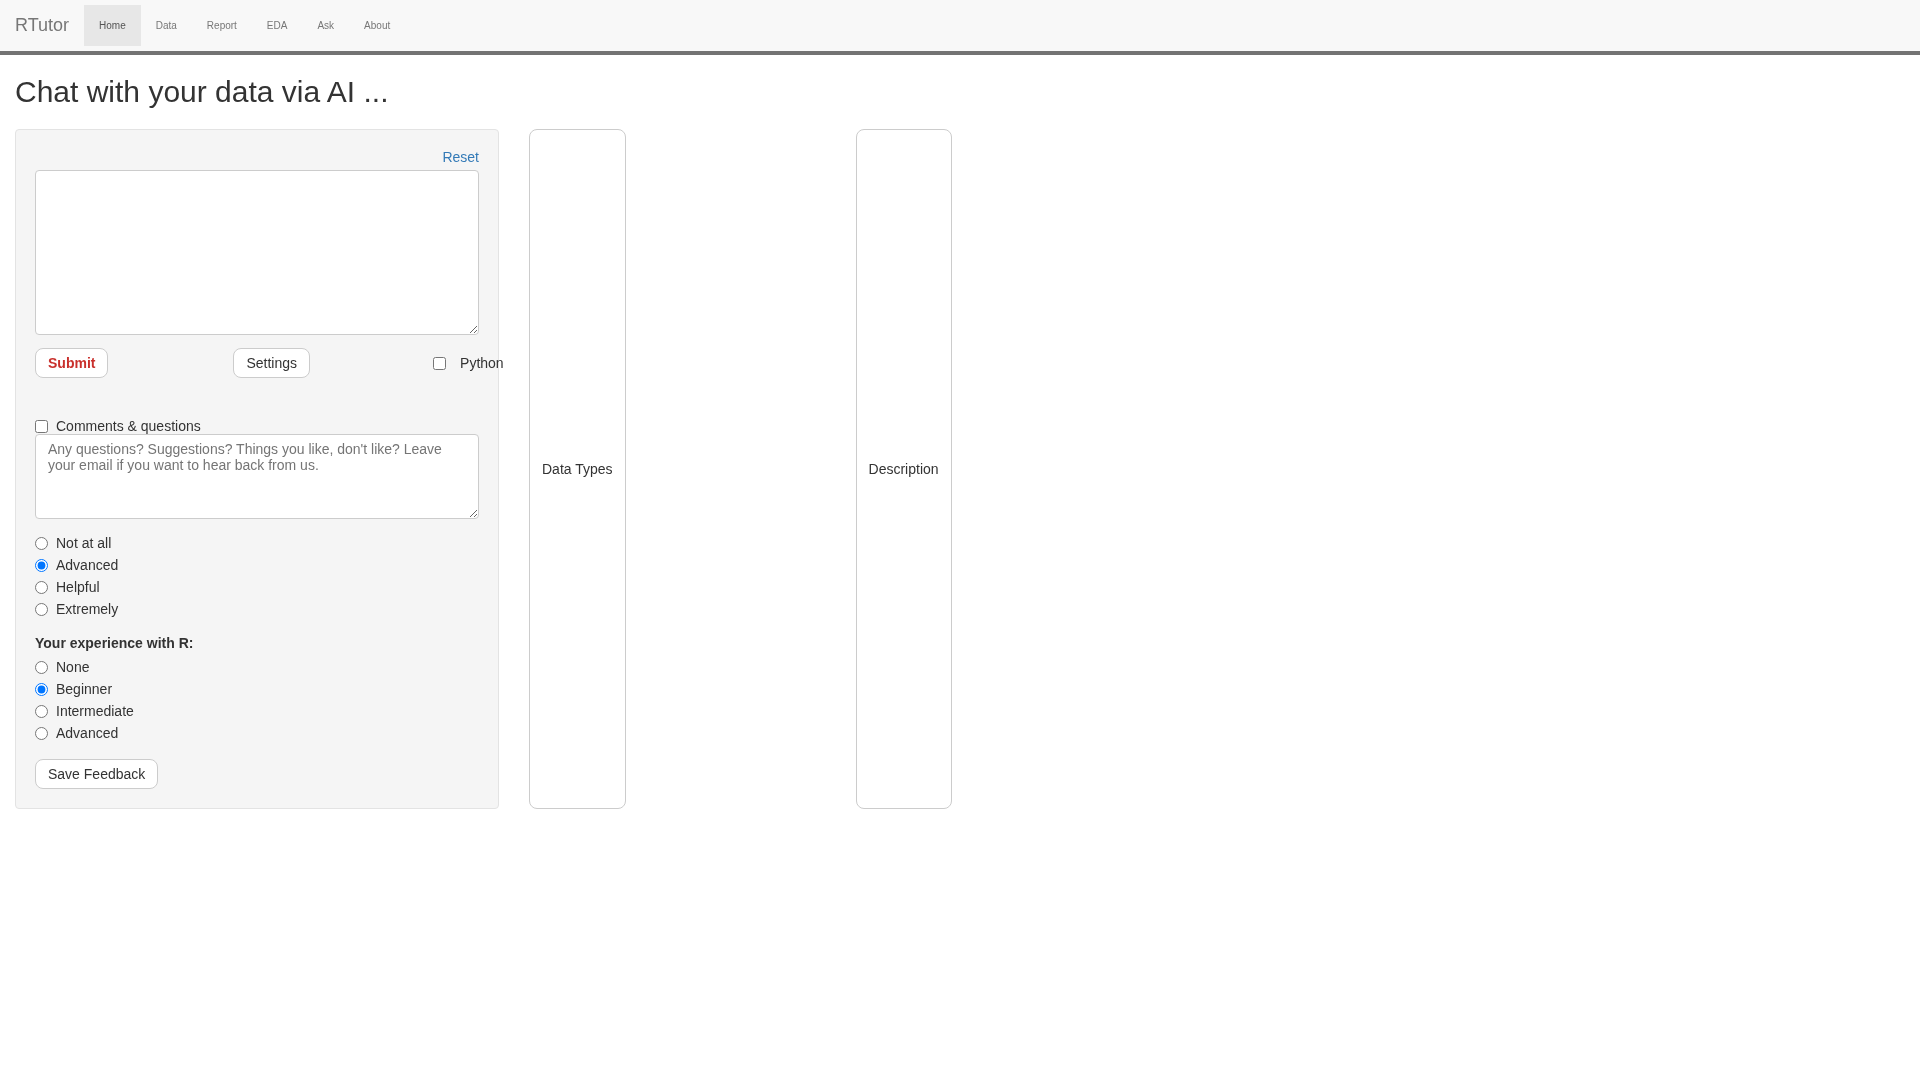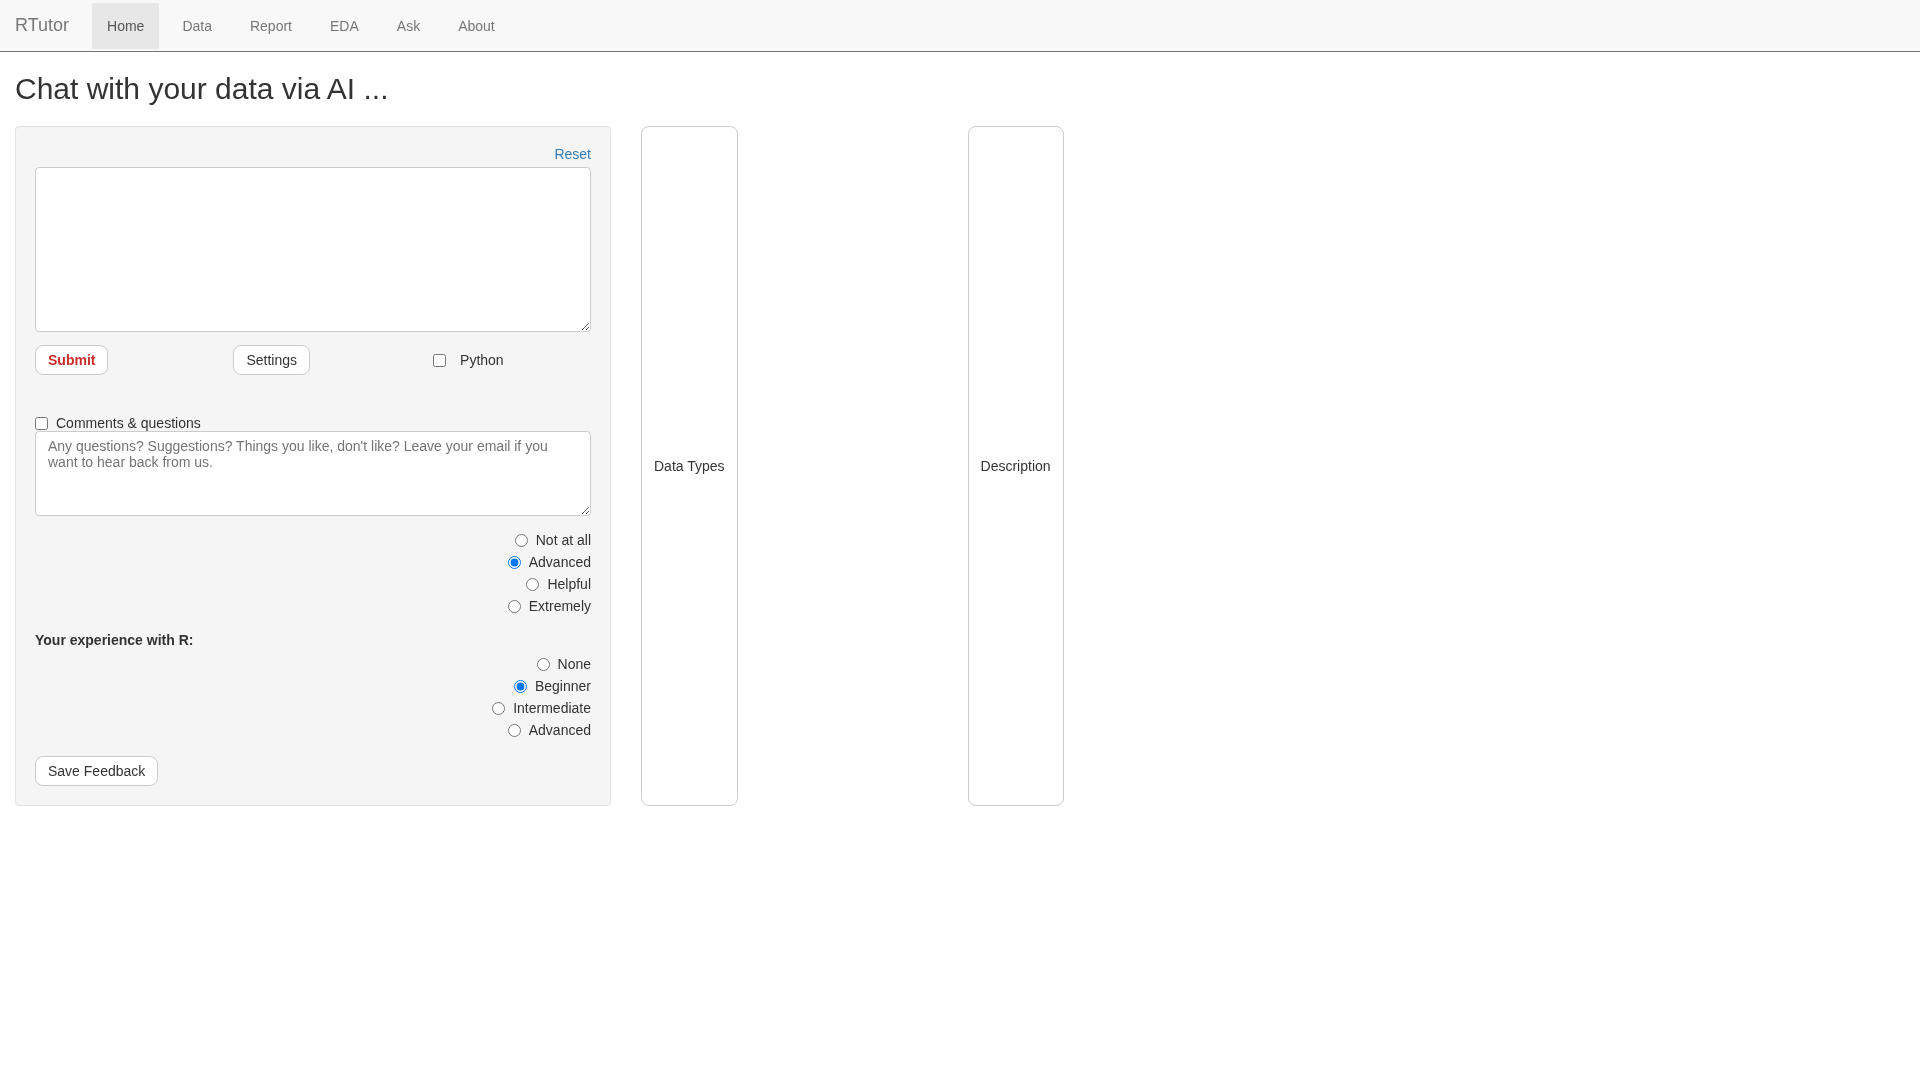--- a/index.html
+++ b/index.html
@@ -8,40 +8,39 @@
       padding: 0;
     }
     body {
       font-family: "Helvetica Neue", Helvetica, Arial, sans-serif;
       font-size: 14px;
       color: #333;
       background: #fff;
     }
     .navbar {
       background: #f8f8f8;
-      border-bottom: 1px solid #737373;
+      border-bottom: 4px solid #737373;
       display: flex;
       align-items: center;
       min-height: 50px;
     }
     .navbar-brand {
       padding: 15px;
       font-size: 18px;
       color: #777;
     }
     .nav-tabs {
       display: flex;
       list-style: none;
     }
     .nav-tab {
       padding: 15px;
       color: #777;
       cursor: pointer;
-      font-size: 14px;
-      margin-left: 8px;
+      font-size: 10px;
     }
     .nav-tab.active {
       background: #e7e7e7;
       color: #555;
     }
     .container {
       padding: 20px 15px;
     }
     h2 {
       font-size: 30px;
@@ -51,21 +50,21 @@
     }
     .row {
       display: flex;
       gap: 30px;
     }
     .well {
       background: #f5f5f5;
       border: 1px solid #e3e3e3;
       border-radius: 4px;
       padding: 19px;
-      width: 596px;
+      width: 484px;
     }
     .reset-link {
       text-align: right;
       color: #337ab7;
       cursor: pointer;
       margin-bottom: 5px;
       font-size: 14px;
     }
     textarea {
       width: 100%;
@@ -124,21 +123,20 @@
       display: block;
     }
     .radio-group {
       margin-bottom: 15px;
     }
     .radio-item {
       display: flex;
       align-items: center;
       gap: 8px;
       padding: 3px 0;
-      justify-content: flex-end;
     }
     .radio-item input[type="radio"] {
       margin: 0;
     }
     .right-col {
       display: flex;
       gap: 230px;
     }
     input[type="checkbox"], input[type="radio"] {
       cursor: pointer;

